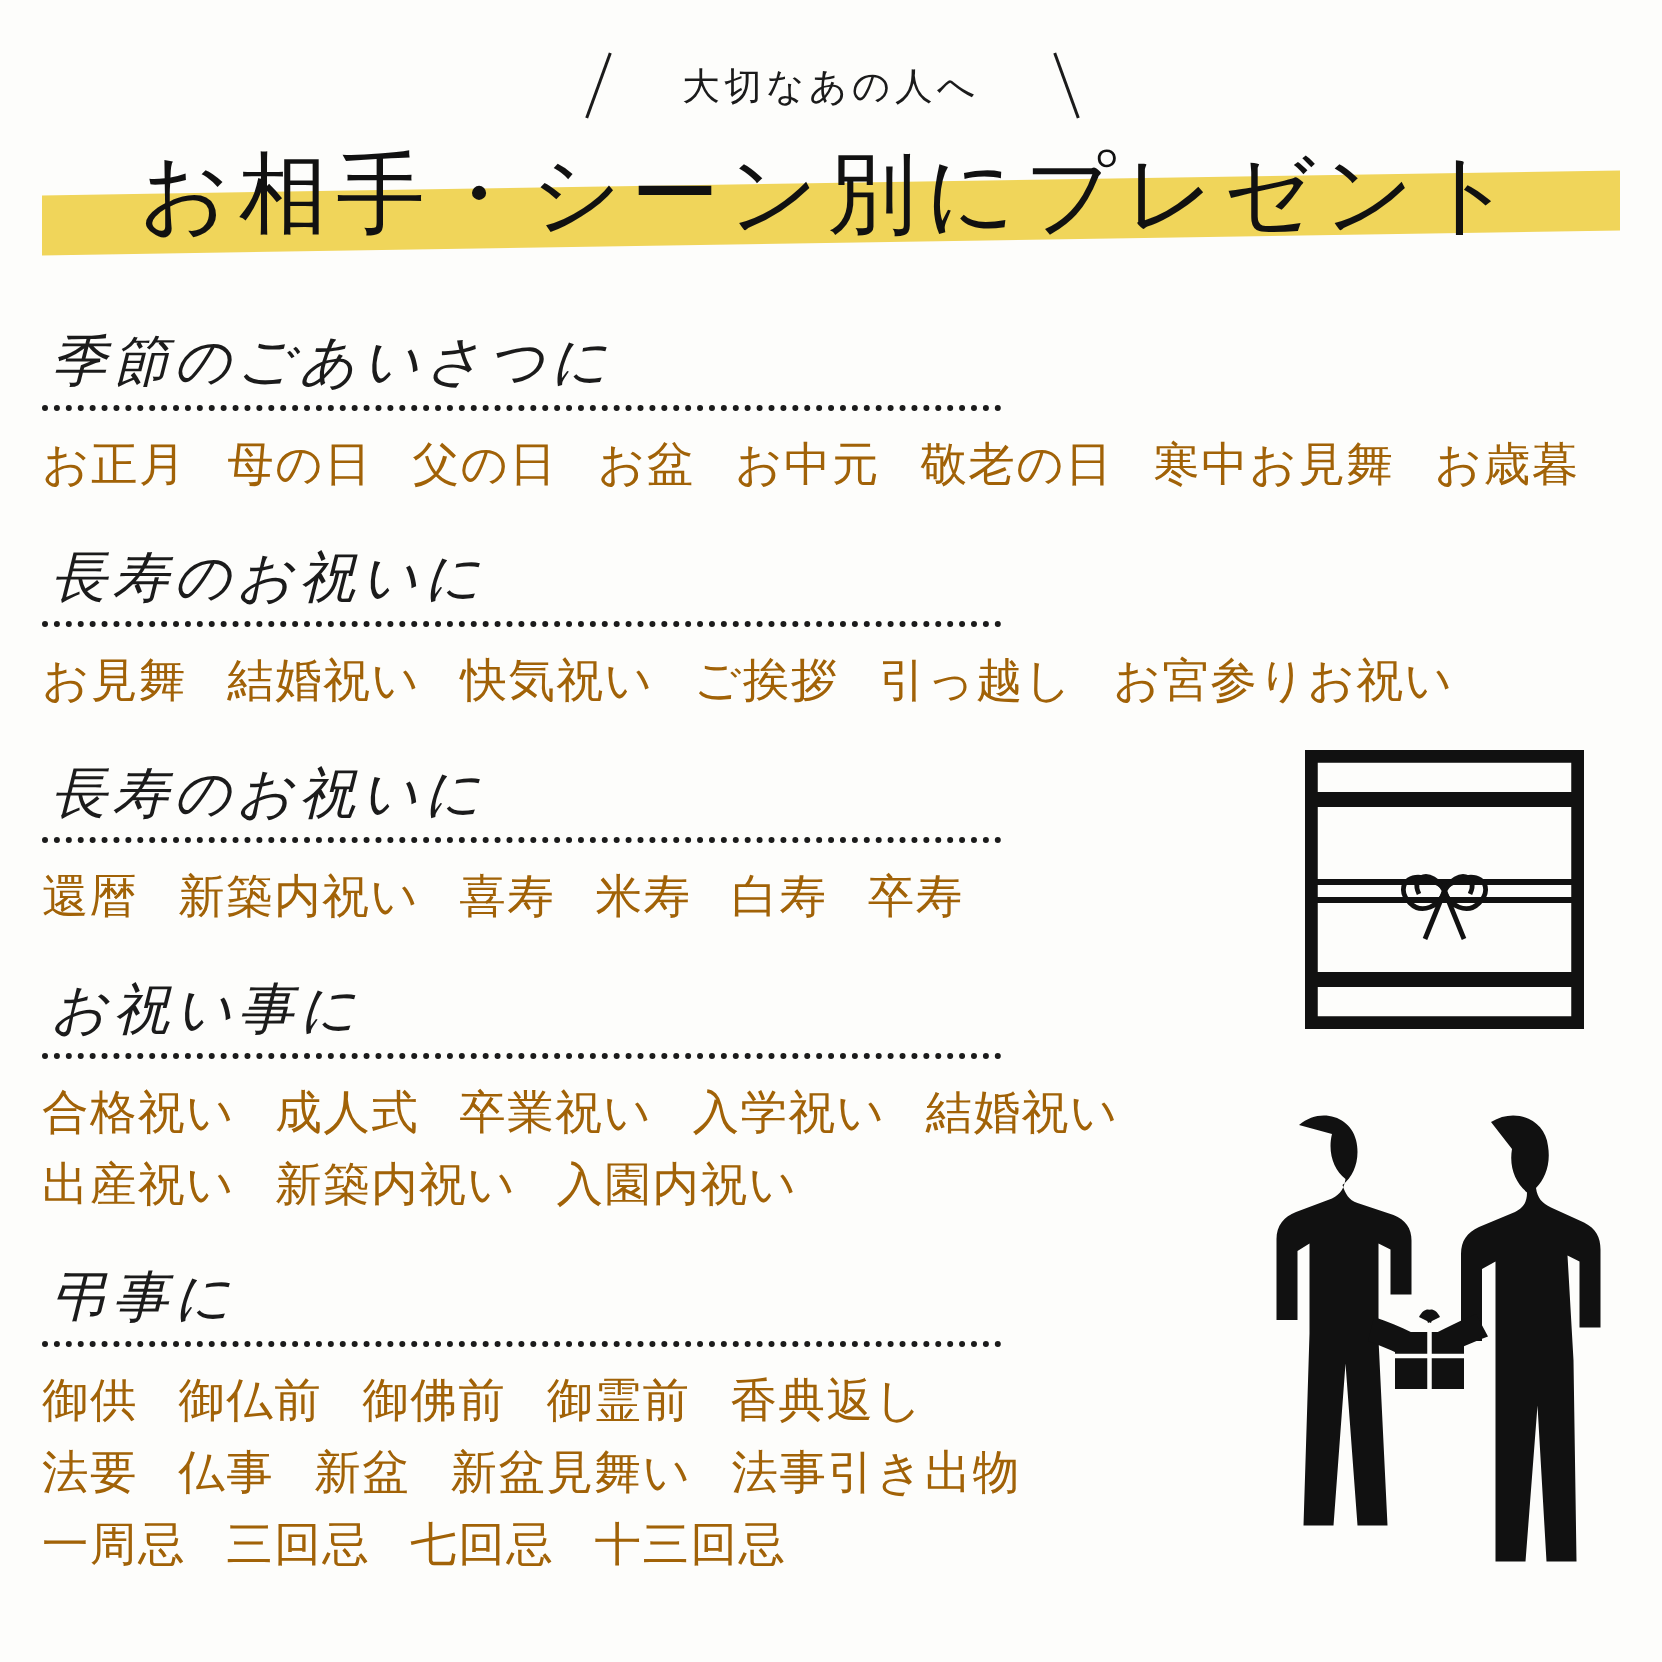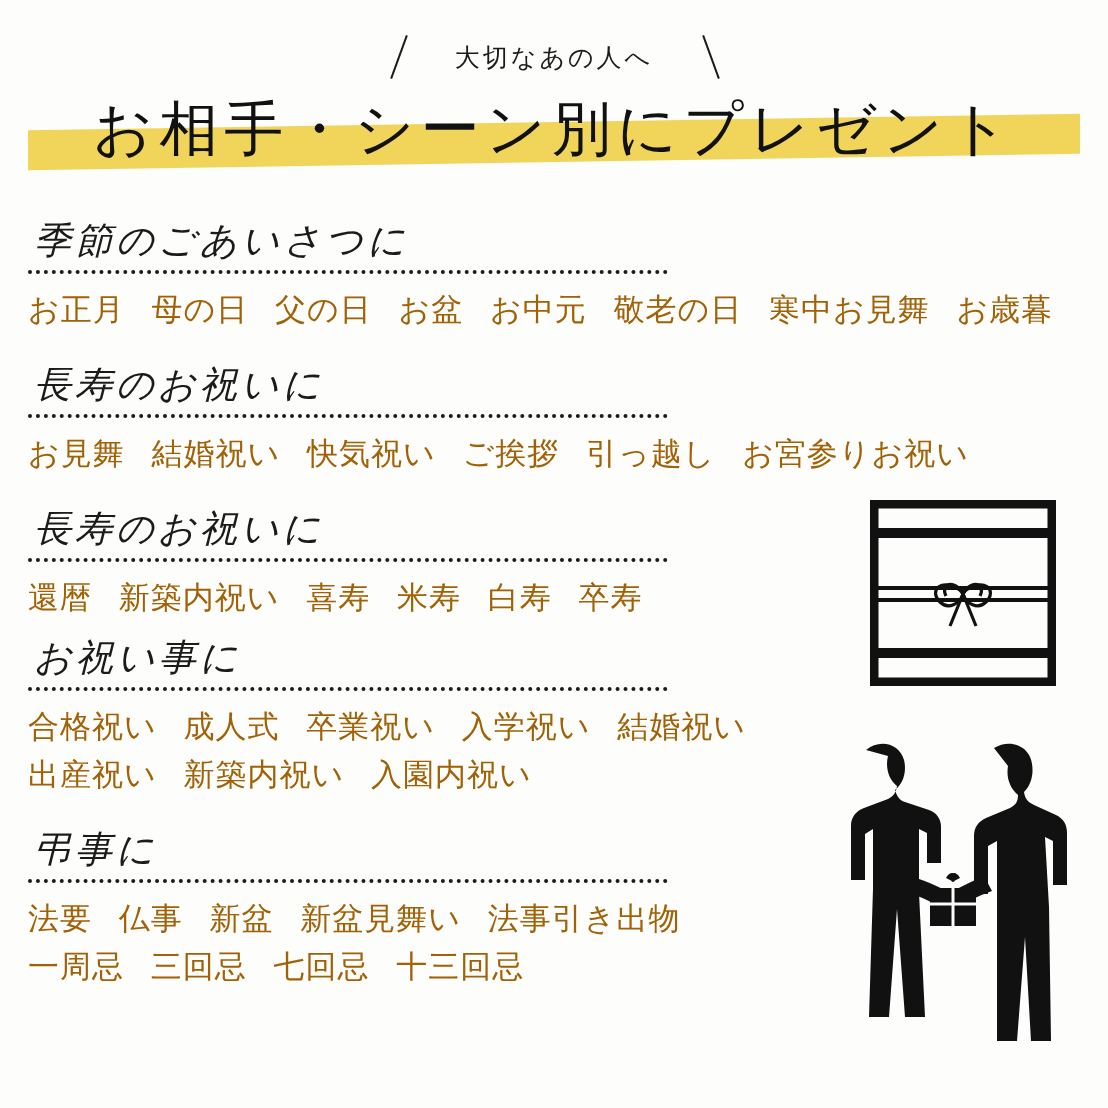--- a/index.html
+++ b/index.html
@@ -105,21 +105,21 @@
     line-height: 1.55;
     color: #a16207;
   }
   .items .row { white-space: nowrap; }
   .items .item { margin-right: 18px; }
 
   
   .s-greeting { margin-top: 26px; }
   .s-daily    { margin-top: 26px; }
   .s-longevity{ margin-top: 26px; }
-  .s-celebr   { margin-top: 11px; }
+  .s-celebr   { margin-top: 26px; }
   .s-condol   { margin-top: 26px; }
 
   
   .gift-box-illu {
     position: absolute;
     right: 52px;
     top: 500px;
     width: 186px;
     height: 186px;
     z-index: 1;
@@ -213,20 +213,27 @@
         <span class="item">新築内祝い</span>
         <span class="item">入園内祝い</span>
       </div>
     </div>
   </div>
 
   <div class="section s-condol">
     <div class="section-heading">弔事に</div>
     <div class="dotted"></div>
     <div class="items">
+      <div class="row">
+        <span class="item">御供</span>
+        <span class="item">御仏前</span>
+        <span class="item">御佛前</span>
+        <span class="item">御霊前</span>
+        <span class="item">香典返し</span>
+      </div>
       <div class="row">
         <span class="item">法要</span>
         <span class="item">仏事</span>
         <span class="item">新盆</span>
         <span class="item">新盆見舞い</span>
         <span class="item">法事引き出物</span>
       </div>
       <div class="row">
         <span class="item">一周忌</span>
         <span class="item">三回忌</span>

